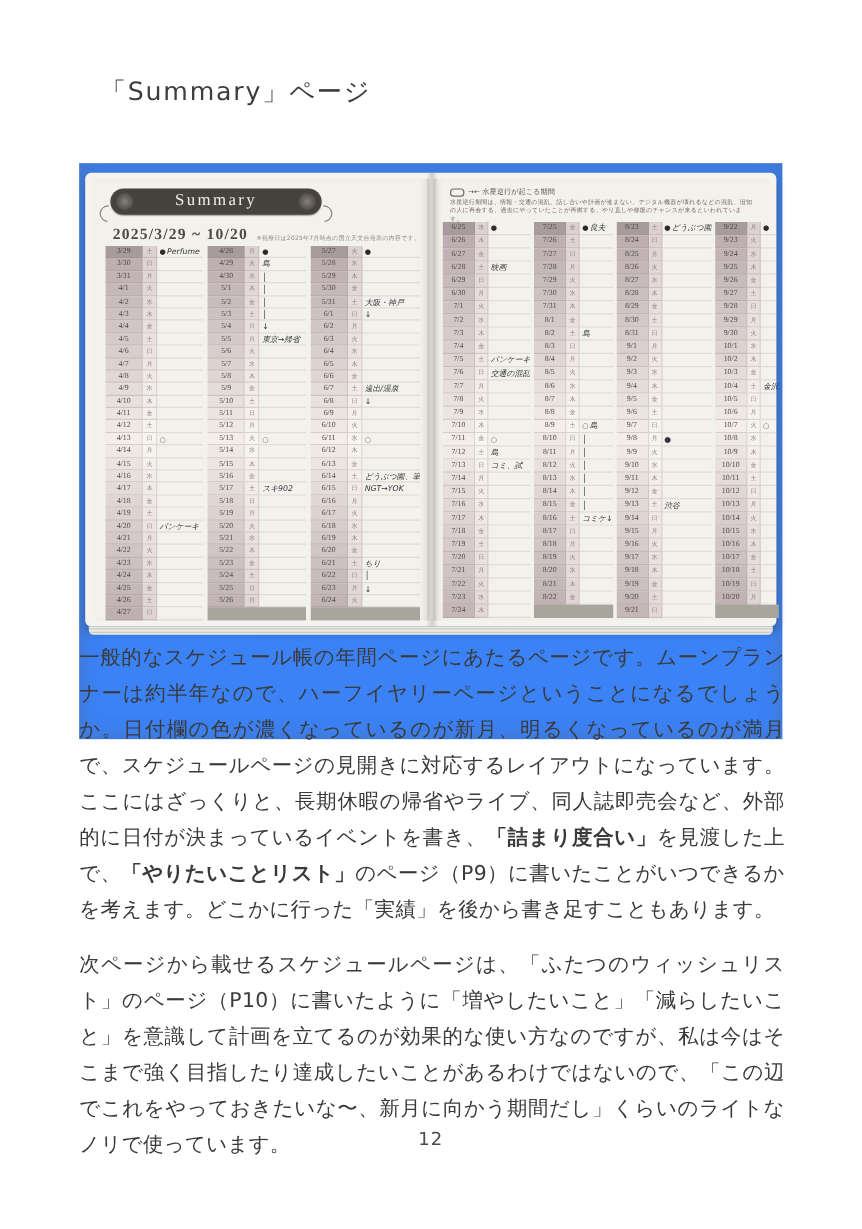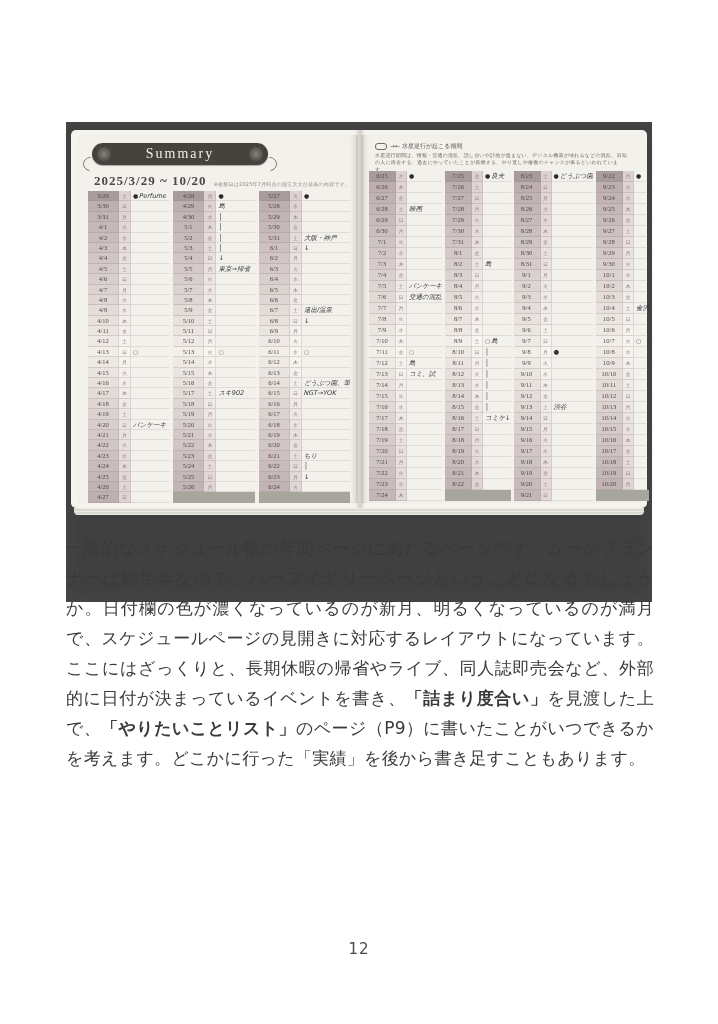--- a/index.html
+++ b/index.html
@@ -1,20 +1,20 @@
 <!DOCTYPE html>
 <html><head>
 <meta charset="utf-8">
 <style>
   html,body{margin:0;padding:0;}
   body{width:718px;height:1024px;background:#ffffff;font-family:"DejaVu Sans",sans-serif;position:relative;overflow:hidden;}
   .doc{position:absolute;inset:0;}
   .title{position:absolute;left:84px;top:62px;font-size:21px;color:#3c3c3c;letter-spacing:1.5px;font-weight:500;}
   
-  .photo{position:absolute;left:66px;top:122px;width:586px;height:480px;background:#404040;box-shadow:inset 0 0 18px rgba(90,90,88,.35);}
+  .photo{position:absolute;left:66px;top:136px;width:586px;height:480px;background:#3b82f6;box-shadow:inset 0 0 18px rgba(90,90,88,.35);}
   .book{position:absolute;left:5px;top:8px;width:576px;height:378px;background:#f5f3ed;border-radius:5px;box-shadow:0 4px 7px rgba(60,60,58,.45);}
   .book:after{content:"";position:absolute;left:284px;top:0;width:10px;height:100%;background:linear-gradient(90deg,rgba(120,115,110,0) 0%,rgba(120,115,110,.28) 50%,rgba(120,115,110,0) 100%);}
   .book-edge{position:absolute;left:3px;right:3px;bottom:-7px;height:7px;background:repeating-linear-gradient(180deg,#eceae4 0,#eceae4 1px,#c9c7c2 2px,#eceae4 3px);border-radius:0 0 4px 4px;}
   .pg{position:absolute;top:5px;height:368px;background:#f3f1eb;}
   .pg-left{left:7px;width:280px;border-radius:3px 0 0 3px;box-shadow:inset -6px 0 8px -6px rgba(90,85,80,.4);}
   .pg-right{left:290px;width:280px;border-radius:0 3px 3px 0;box-shadow:inset 6px 0 8px -6px rgba(90,85,80,.4);}
   .banner{position:absolute;left:14px;top:8px;width:176px;height:22px;background:#46433f;border-radius:11px;color:#f2efe8;text-align:center;line-height:22px;font-family:"Liberation Serif",serif;font-size:14px;letter-spacing:2px;box-shadow:0 1px 1px rgba(0,0,0,.3);}
   .banner i{position:absolute;top:4px;width:14px;height:14px;border-radius:50%;background:radial-gradient(circle at 50% 50%, #8d877e 0%, #5d5953 60%, #46433f 100%);opacity:.9;}
   .banner i.l{left:5px;} .banner i.r{right:5px;}
   .curl{position:absolute;top:14px;width:12px;height:12px;border:1.5px solid #87837c;border-color:#87837c transparent transparent #87837c;border-radius:50%;}
@@ -44,20 +44,21 @@
   .body-text{position:absolute;left:66px;top:533px;width:588px;font-size:17px;line-height:30px;color:#3a3a3a;letter-spacing:.3px;text-align:justify;}
   .body-text p{margin:0;}
   .body-text p + p{margin-top:16px;}
   .body-text .bold{font-weight:bold;}
   .pageno{position:absolute;left:0;right:0;top:940px;text-align:center;font-size:15px;color:#4a4a4a;letter-spacing:1px;}
 </style>
 </head>
 <body>
 
 <div class="doc">
+  <div class="title">「Summary」ページ</div>
 
   <div class="photo">
     <div class="book">
       <div class="pg pg-left">
         <div class="banner">
           <i class="l"></i>
           <i class="r"></i>
           <span class="curl l"></span>
           <span class="curl r"></span>
           <span>Summary</span>
@@ -1131,15 +1132,16 @@
               </div>
             </div>
           </div>
       </div>
       <div class="book-edge"></div>
     </div>
   </div>
 
   <div class="body-text" id="paragraphs">
       <p><span>一般的なスケジュール帳の年間ページにあたるページです。ムーンプランナーは約半年なので、ハーフイヤリーページということになるでしょうか。日付欄の色が濃くなっているのが新月、明るくなっているのが満月で、スケジュールページの見開きに対応するレイアウトになっています。ここにはざっくりと、長期休暇の帰省やライブ、同人誌即売会など、外部的に日付が決まっているイベントを書き、</span><span class="bold">「詰まり度合い」</span><span>を見渡した上で、</span><span class="bold">「やりたいことリスト」</span><span>のページ（P9）に書いたことがいつできるかを考えます。どこかに行った「実績」を後から書き足すこともあります。</span></p>
+      <p><span>次ページから載せるスケジュールページは、「ふたつのウィッシュリスト」のページ（P10）に書いたように「増やしたいこと」「減らしたいこと」を意識して計画を立てるのが効果的な使い方なのですが、私は今はそこまで強く目指したり達成したいことがあるわけではないので、「この辺でこれをやっておきたいな〜、新月に向かう期間だし」くらいのライトなノリで使っています。</span></p>
     </div>
   <div class="pageno">12</div>
 </div>
 
 </body></html>

